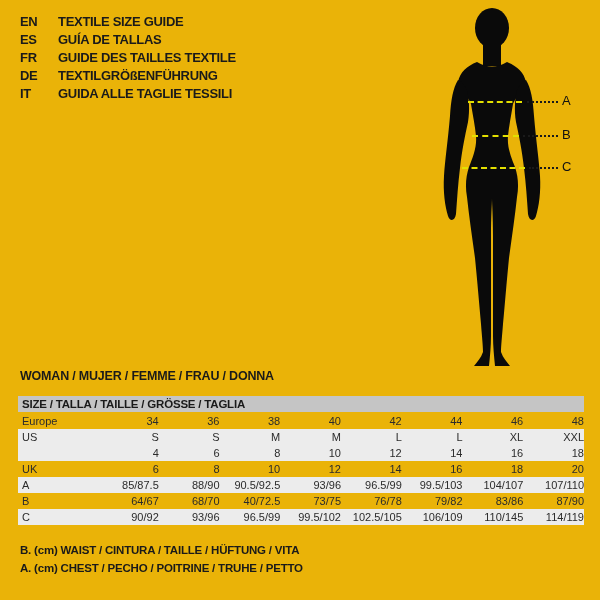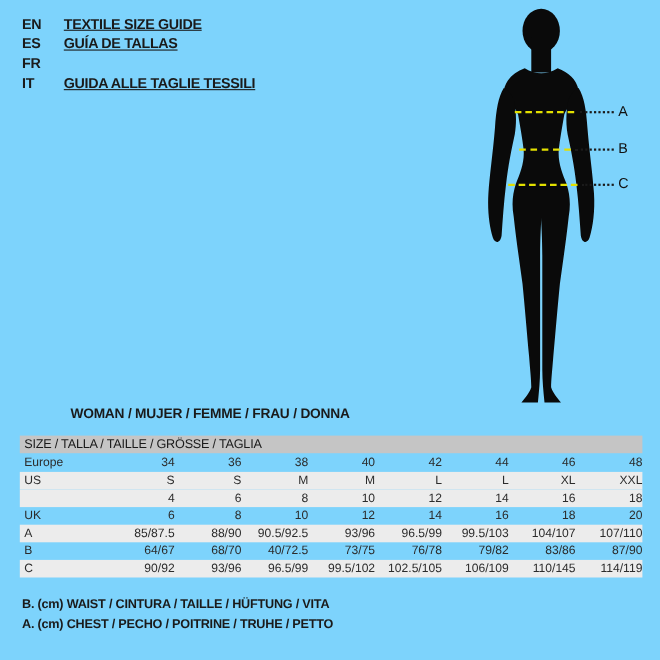--- a/index.html
+++ b/index.html
@@ -2,40 +2,40 @@
 <html><head>
 <meta charset="utf-8">
 <style>
   * { margin: 0; padding: 0; box-sizing: border-box; }
   html, body { background: #ffffff; }
   body { font-family: "Liberation Sans", sans-serif; color: #1a1a1a; }
   #canvas {
     position: relative;
     width: 600px;
     height: 600px;
-    background: #7dd3fc;
+    background: #eab308;
     overflow: hidden;
   }
 
   
   .lang-list {
     position: absolute;
     left: 20px;
     top: 12px;
   }
   .lang-row {
     display: flex;
     height: 18px;
     align-items: center;
     font-weight: bold;
     font-size: 13px;
     letter-spacing: -0.3px;
   }
   .lang-code { width: 38px; flex: 0 0 38px; }
-  .lang-label { white-space: nowrap; text-decoration: underline; }
+  .lang-label { white-space: nowrap; }
 
   
   .figure-wrap {
     position: absolute;
     left: 430px;
     top: 4px;
     width: 124px;
     height: 366px;
   }
   .figure-wrap svg { display: block; width: 100%; height: 100%; }
@@ -53,36 +53,35 @@
 
   
   .section-title {
     position: absolute;
     left: 20px;
     top: 369px;
     font-size: 12.5px;
     font-weight: bold;
     letter-spacing: -0.2px;
     white-space: nowrap;
-    margin-left: 44px;
   }
 
   
   .size-table {
     position: absolute;
     left: 18px;
     top: 396px;
     width: 566px;
   }
   .size-table-header {
     background: var(--header-bg, #c5c5c5);
     height: 16px;
     line-height: 16px;
     font-size: 11.5px;
-    font-weight: normal;
+    font-weight: bold;
     padding-left: 4px;
     letter-spacing: -0.2px;
     margin-bottom: 1px;
     white-space: nowrap;
   }
   .size-row {
     display: flex;
     height: 16px;
     align-items: center;
     font-size: 11px;
@@ -124,20 +123,25 @@
       <div class="lang-row">
         <span class="lang-code">EN</span>
         <span class="lang-label">TEXTILE SIZE GUIDE</span>
       </div>
       <div class="lang-row">
         <span class="lang-code">ES</span>
         <span class="lang-label">GUÍA DE TALLAS</span>
       </div>
       <div class="lang-row">
         <span class="lang-code">FR</span>
+        <span class="lang-label">GUIDE DES TAILLES TEXTILE</span>
+      </div>
+      <div class="lang-row">
+        <span class="lang-code">DE</span>
+        <span class="lang-label">TEXTILGRÖßENFÜHRUNG</span>
       </div>
       <div class="lang-row">
         <span class="lang-code">IT</span>
         <span class="lang-label">GUIDA ALLE TAGLIE TESSILI</span>
       </div>
     </div>
 
   <div class="figure-wrap">
     <svg viewBox="0 0 122 366">
       <g fill="#0a0a0a">

